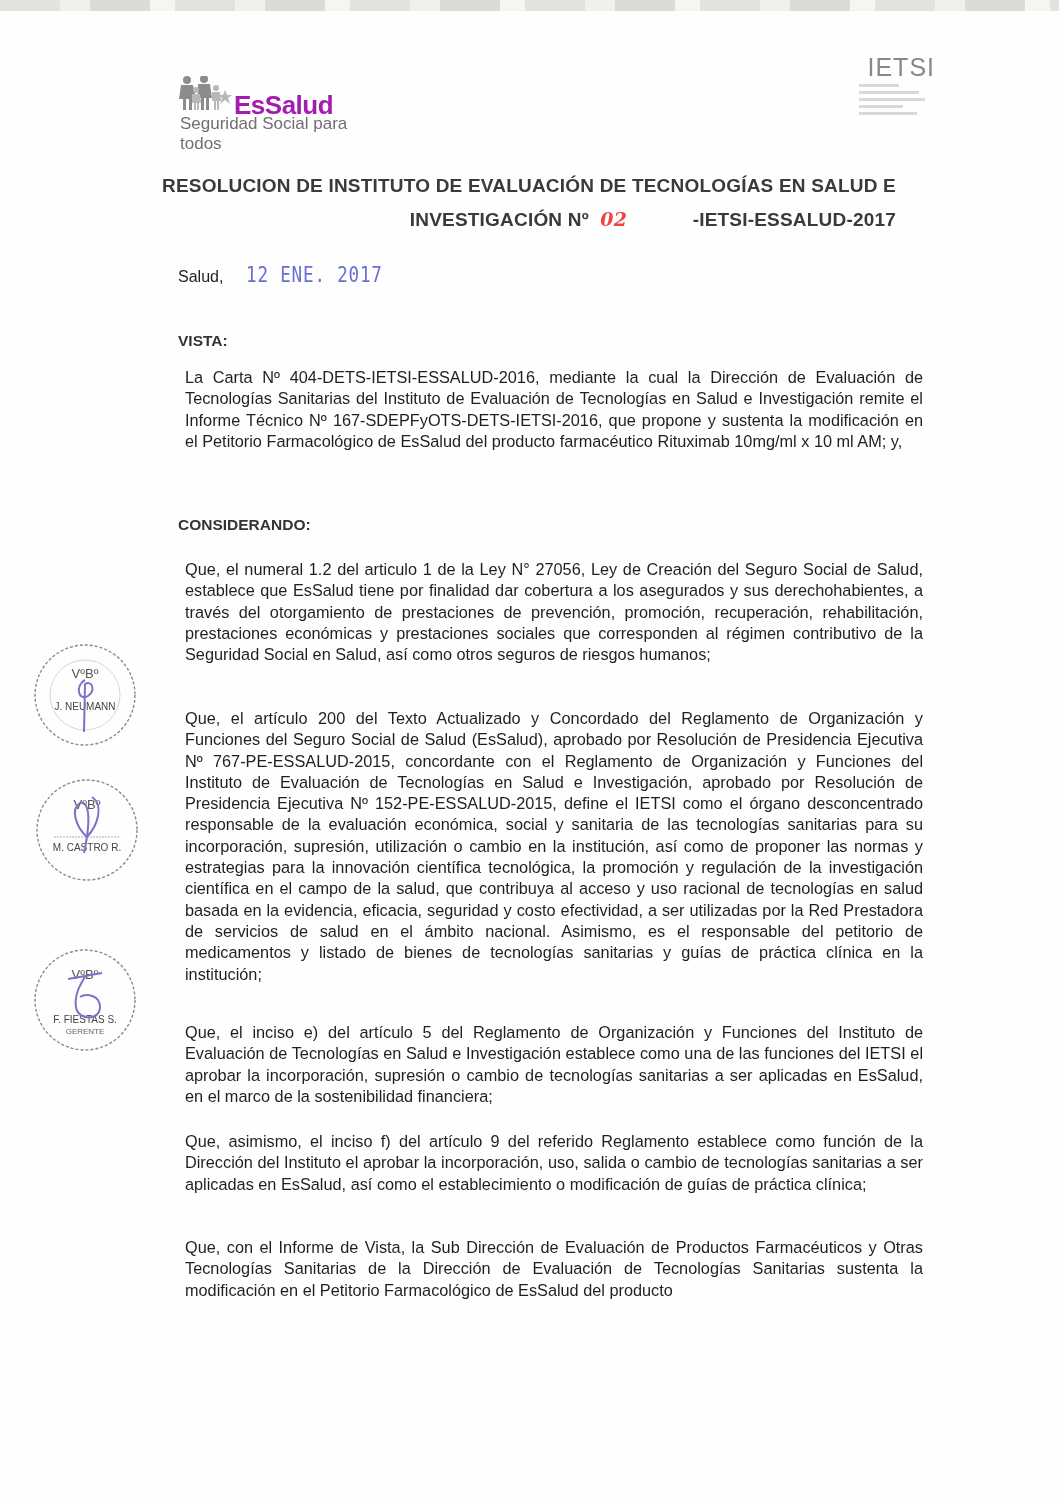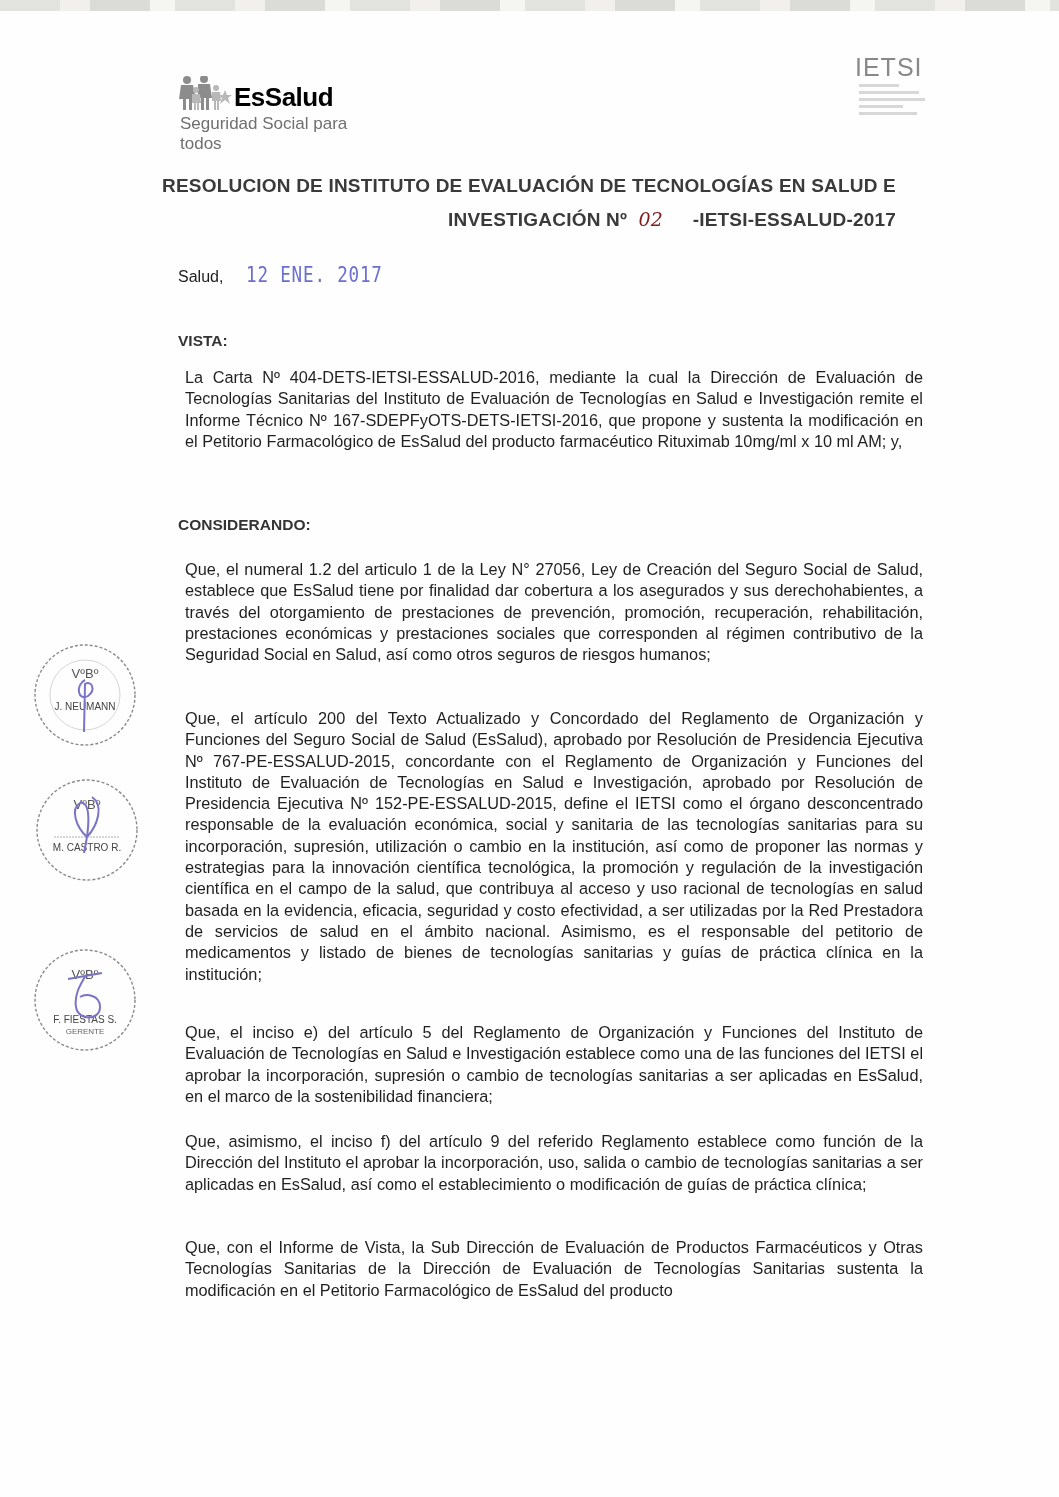--- a/index.html
+++ b/index.html
@@ -9,35 +9,35 @@
       font-family: "Liberation Sans", sans-serif; color: #1e1e1e;
     }
     .scan-edge {
       position: absolute; left: 0; top: 0; width: 1059px; height: 11px;
       background: repeating-linear-gradient(90deg, #d9d9d4 0 60px, #ecebe6 60px 90px, #cfcfcb 90px 150px, #f3f2ee 150px 175px);
       opacity: 0.75;
     }
     .logo { position: absolute; left: 178px; top: 76px; width: 200px; height: 55px; }
     .logo-figures { position: absolute; left: 0; top: 0; width: 60px; height: 34px; }
     .logo-name {
-      position: absolute; left: 56px; top: 6px; font-size: 26px; font-weight: bold;
-      color: #000000; letter-spacing: -0.5px;
+      position: absolute; left: 56px; top: 14px; font-size: 26px; font-weight: bold;
+      color: #a21caf; letter-spacing: -0.5px;
     }
     .logo-tagline { position: absolute; left: 2px; top: 38px; font-size: 17px; color: #6f6f6f; }
-    .ietsi { position: absolute; left: 855px; top: 54px; width: 80px; height: 70px; }
+    .ietsi { position: absolute; left: 855px; top: 54px; width: 80px; height: 70px; text-align: right; }
     .ietsi-name { font-size: 25px; color: #888; letter-spacing: 1px; font-weight: normal; line-height: 26px; }
     .ietsi-line { height: 3px; background: #d8d8d8; margin: 4px 0 0 4px; }
 
     .title {
       position: absolute; left: 136px; width: 760px; text-align: right;
       font-size: 19px; font-weight: bold; color: #3a3a3a; letter-spacing: 0.2px;
     }
     .title1 { top: 175px; }
     .title2 { top: 208px; }
-    .title2 .num { font-family: "DejaVu Serif", serif; font-weight: normal; color: #7f1d1d; margin: 0 24px 0 6px; font-style: italic; }
+    .title2 .num { font-family: "DejaVu Serif", serif; font-weight: bold; color: #ef4444; margin: 0 60px 0 6px; font-style: italic; }
 
     .lima { position: absolute; left: 178px; top: 262px; font-size: 16px; }
     .stamp-date {
       font-family: "DejaVu Sans Mono", monospace; color: #6a6fd0; font-size: 22px;
       letter-spacing: 1px; margin-left: 18px; transform: scaleX(0.8); display: inline-block; transform-origin: left;
     }
 
     .heading { position: absolute; left: 178px; font-size: 15.5px; font-weight: bold; color: #333; }
     .para {
       position: absolute; left: 178px; width: 738px; font-size: 16.3px; line-height: 21.3px;

